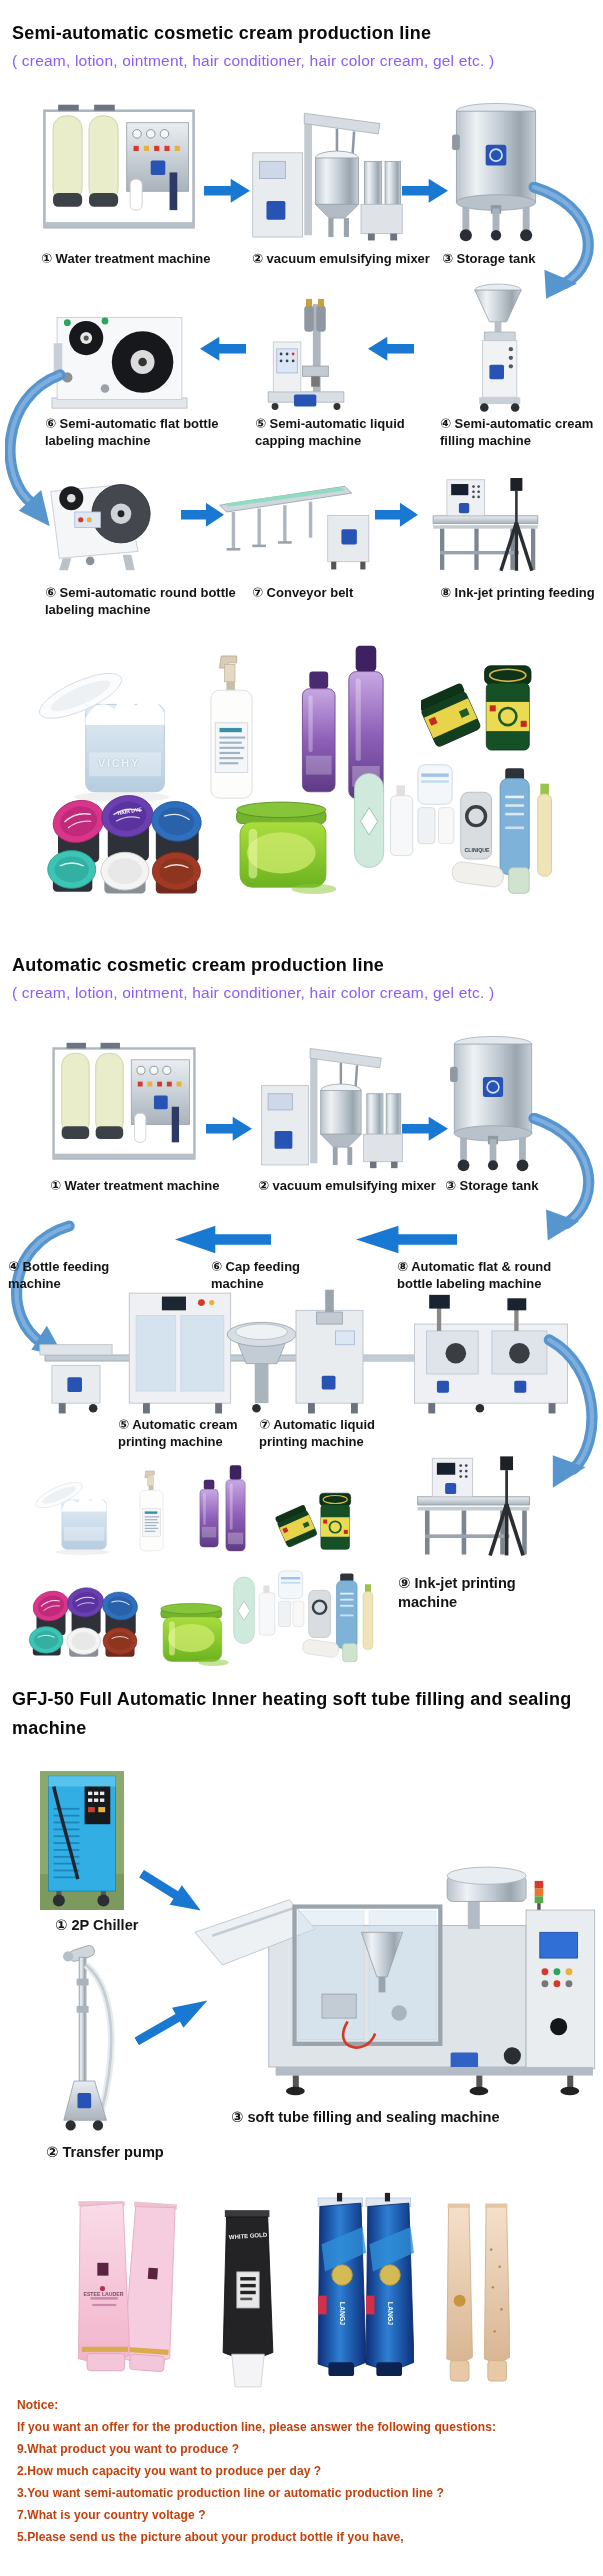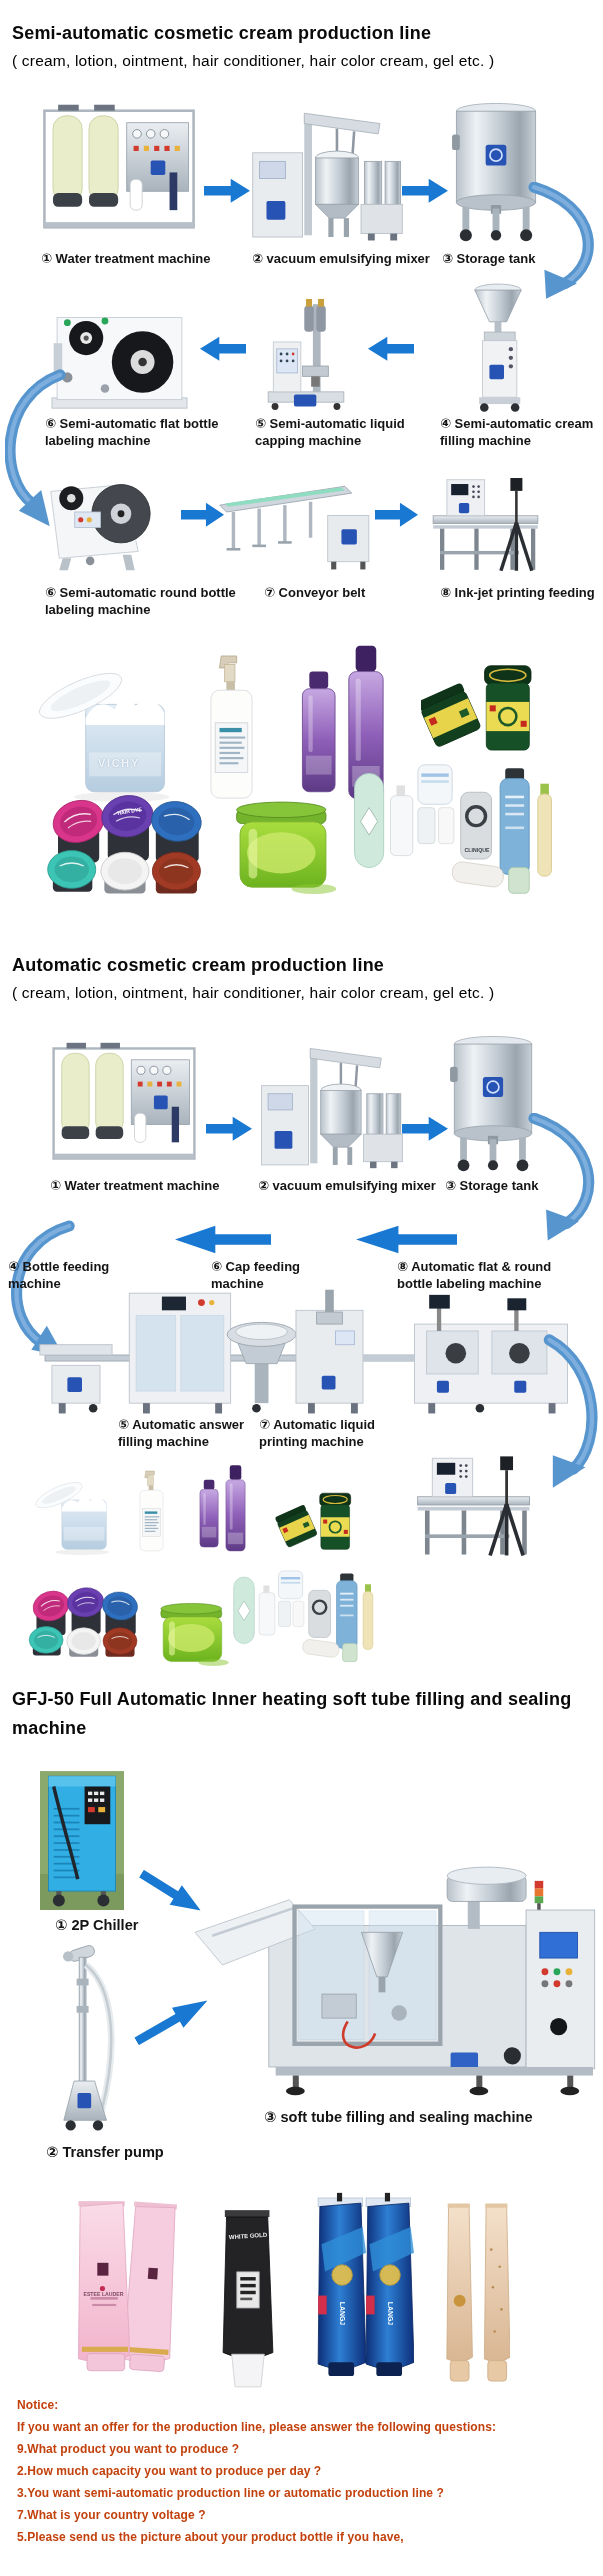--- a/index.html
+++ b/index.html
@@ -1,20 +1,20 @@
 <!DOCTYPE html>
 <html style="font-size:13.7px"><head>
 <meta charset="utf-8">
 <style>
   html,body{margin:0;padding:0;background:#fff;}
   .page{position:relative;width:604px;height:2576px;background:#fff;overflow:hidden;
         font-family:"Liberation Sans","DejaVu Sans",sans-serif;color:#111;text-decoration:underline;}
   .abs{position:absolute;}
   .h1{position:absolute;font-size:18px;font-weight:bold;color:#0a0a0a;letter-spacing:0.2px;line-height:29px;}
-  .sub{position:absolute;font-size:15.5px;color:#000000;letter-spacing:0.2px;}
+  .sub{position:absolute;font-size:15.5px;color:#8b5cf6;letter-spacing:0.2px;}
   .mlabel{position:absolute;font-size:13px;font-weight:bold;color:#141414;line-height:1.3;}
   .mlabel.big{font-size:14.6px;}
   .arr{position:absolute;background:#1878d2;clip-path:polygon(0 33%,58% 33%,58% 6%,100% 50%,58% 94%,58% 67%,0 67%);}
   .arr.left{transform:scaleX(-1);}
   .curve{position:absolute;}
   .brand{position:absolute;font-weight:bold;text-align:center;}
   .noticeBox{position:absolute;left:17px;top:2394px;width:580px;}
   .noticeBox div{font-size:12px;font-weight:bold;color:#c2410c;line-height:22px;letter-spacing:0.1px;}
   svg{display:block;}
 </style>
@@ -609,21 +609,21 @@
 <div class="arr" style="left:181px;top:501px;width:43px;height:27.5px"></div>
 <svg class="abs" style="left:216px;top:476px" width="160" height="96" viewBox="0 0 186 112">
       <use href="#m-conv"></use>
     </svg>
 <div class="arr" style="left:375px;top:501px;width:43px;height:27.5px"></div>
 <svg class="abs" style="left:428px;top:471px" width="127" height="105" viewBox="0 0 148 122">
       <use href="#m-inkjet"></use>
     </svg>
 
 <div class="mlabel" style="left:45px;top:585px;width:199px">⑥ Semi-automatic round bottle labeling machine</div>
-<div class="mlabel" style="left:264px;top:585px;width:137px">⑦ Conveyor belt</div>
+<div class="mlabel" style="left:252px;top:585px;width:137px">⑦ Conveyor belt</div>
 <div class="mlabel" style="left:440px;top:585px;width:161px">⑧ Ink-jet printing feeding</div>
 
 <svg class="abs" style="left:36px;top:651px" width="137" height="153" viewBox="0 0 160 178">
       <use href="#p-jar"></use>
     </svg>
 <span class="brand" style="left:76px;top:757px;width:86px;font-size:11px;letter-spacing:1.7px;color:#f2f6fa;text-shadow:0 0 1.7px #8aa4bc">VICHY</span>
 <svg class="abs" style="left:204px;top:644px" width="55" height="161" viewBox="0 0 64 188">
       <use href="#p-pump"></use>
     </svg>
 <svg class="abs" style="left:299px;top:644px" width="91" height="165" viewBox="0 0 106 192">
@@ -678,32 +678,33 @@
 </svg>
 
 <div class="mlabel" style="left:8px;top:1259px;width:120px">④ Bottle feeding machine</div>
 <div class="mlabel" style="left:211px;top:1259px;width:110px">⑥ Cap feeding machine</div>
 <div class="mlabel" style="left:397px;top:1259px;width:182px">⑧ Automatic flat &amp; round bottle labeling machine</div>
 
 <svg class="abs" style="left:33px;top:1281px" width="550" height="136" viewBox="0 0 640 158">
       <use href="#m-autoline"></use>
     </svg>
 
-<div class="mlabel" style="left:118px;top:1417px;width:137px">⑤ Automatic answer filling machine</div>
+<div class="mlabel" style="left:118px;top:1417px;width:137px">⑤ Automatic cream printing machine</div>
 <div class="mlabel" style="left:259px;top:1417px;width:144px">⑦ Automatic liquid printing machine</div>
 
 <svg class="curve" style="left:539px;top:1333px" width="62" height="160" viewBox="0 0 72 186">
   <path d="M12 8 C 70 40, 74 126, 40 158" stroke="#5795cf" stroke-width="13" fill="none" stroke-linecap="round"></path>
   <path d="M12 8 C 70 40, 74 126, 40 158" stroke="#8fb9e2" stroke-width="5" fill="none" stroke-linecap="round" opacity=".7"></path>
   <polygon points="16,180 16,142 54,156" fill="#5795cf"></polygon>
 </svg>
 
 <svg class="abs" style="left:412px;top:1449px" width="136" height="112" viewBox="0 0 158 130">
       <use href="#m-inkjet"></use>
     </svg>
+<div class="mlabel big" style="left:398px;top:1574px;width:180px">⑨ Ink-jet printing machine</div>
 
 <svg class="abs" style="left:26px;top:1470px" width="93" height="86" viewBox="0 0 108 100">
       <use href="#p-jar"></use>
     </svg>
 <svg class="abs" style="left:131px;top:1464px" width="41" height="91" viewBox="0 0 48 106">
       <use href="#p-pump"></use>
     </svg>
 <svg class="abs" style="left:191px;top:1464px" width="65" height="93" viewBox="0 0 76 108">
       <use href="#p-purple2"></use>
     </svg>
@@ -725,21 +726,21 @@
 <svg class="abs" style="left:40px;top:1771px" width="84" height="139" viewBox="0 0 98 162">
       <use href="#m-chiller"></use>
     </svg>
 <div class="mlabel big" style="left:55px;top:1916px;width:120px">① 2P Chiller</div>
 
 <div class="arr" style="left:136px;top:1879px;width:70px;height:26px;transform:rotate(32deg)"></div>
 
 <svg class="abs" style="left:193px;top:1850px" width="408" height="253" viewBox="0 0 475 295">
       <use href="#m-tubefiller"></use>
     </svg>
-<div class="mlabel big" style="left:264px;top:2108px;width:309px">③ soft tube filling and sealing machine</div>
+<div class="mlabel big" style="left:231px;top:2108px;width:309px">③ soft tube filling and sealing machine</div>
 
 <svg class="abs" style="left:57px;top:1942px" width="70" height="191" viewBox="0 0 82 222">
       <use href="#m-pump"></use>
     </svg>
 <div class="mlabel big" style="left:46px;top:2143px;width:137px">② Transfer pump</div>
 
 <div class="arr" style="left:131px;top:2008px;width:82px;height:26px;transform:rotate(-30deg)"></div>
 
 <svg class="abs" style="left:73px;top:2196px" width="112" height="197" viewBox="0 0 130 230">
       <use href="#t-pink"></use>

